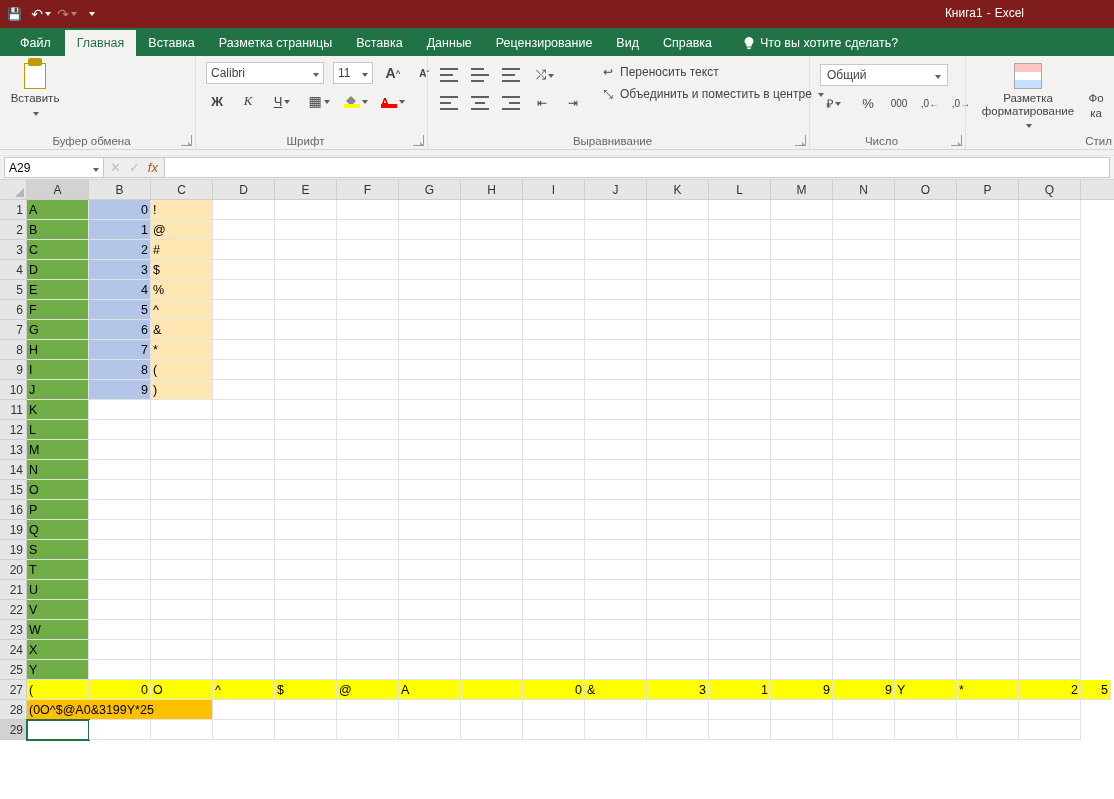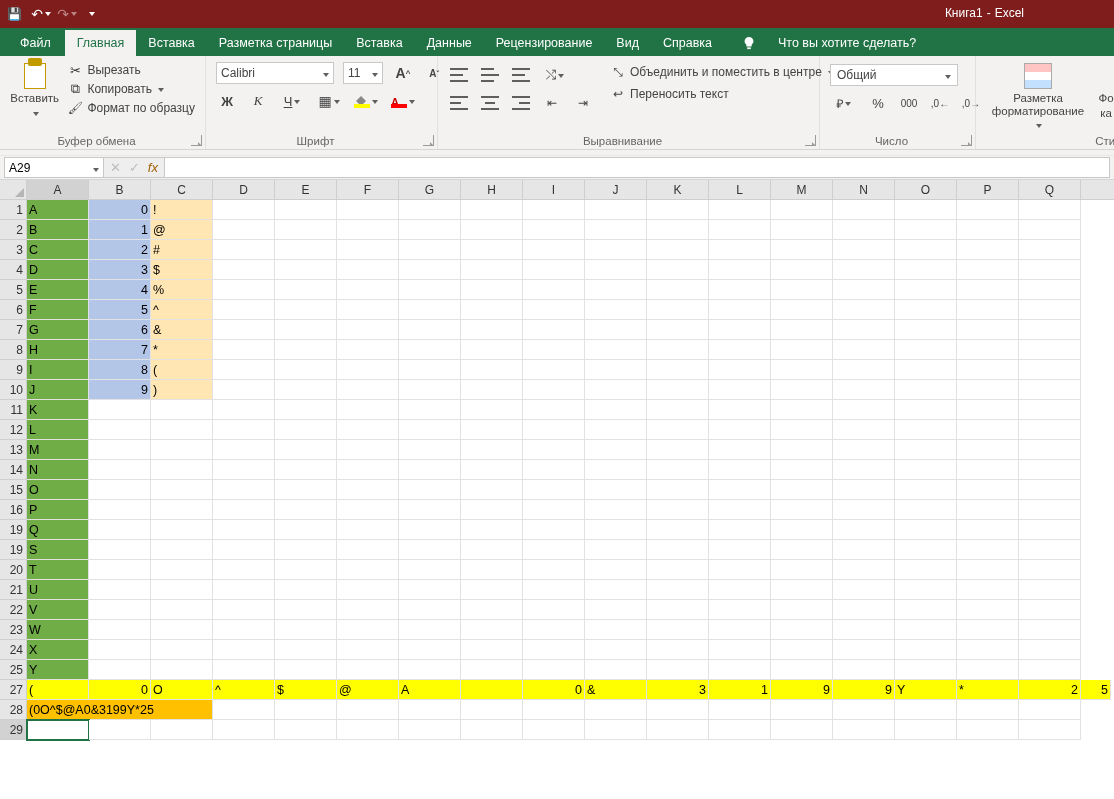--- a/index.html
+++ b/index.html
@@ -10,21 +10,21 @@
   .qat .icn { width: 18px; height: 18px; display: flex; align-items: center; justify-content: center; font-size: 13px; }
   .qat .disabled { opacity: .45; }
   .qat .caret-dn::after { content:""; display:inline-block; border-top:4px solid #fff; border-left:3px solid transparent; border-right:3px solid transparent; margin-left:2px;}
   .title-center { position:absolute; left:50%; transform:translateX(-50%); top:6px; font-size:12px; color:#fff; display:flex; align-items:center; gap:4px; right:auto; width:auto;}
   .title-center { left: auto; right: 90px; transform:none;}
   
   .tabstrip { background:#217346; height:28px; display:flex; align-items:flex-end; padding-left:6px; color:#fff; font-size:12.5px; }
   .tab { padding:6px 12px 6px; cursor:default; }
   .tab.active { background:#f3f2f1; color:#217346; }
   .tab.file { padding:6px 14px; }
-  .tell-me { display:flex; align-items:center; gap:22px; margin-left:14px; padding:6px 4px;}
+  .tell-me { display:flex; align-items:center; gap:4px; margin-left:14px; padding:6px 4px;}
   .bulb { width:14px; height:14px; }
   
   .ribbon { background:#f3f2f1; border-bottom:1px solid #d5d5d5; height:94px; display:flex; font-size:12px; color:#444; }
   .group { border-right:1px solid #e1e1e1; position:relative; padding:4px 6px 18px 6px; display:flex; flex-direction:column; }
   .group .body { flex:1; display:flex; align-items:flex-start; }
   .group-label { position:absolute; bottom:2px; left:0; right:12px; text-align:center; font-size:11.5px; color:#666; }
   .group-dlaunch { position:absolute; bottom:3px; right:3px; width:11px; height:11px; border:1px solid #9a9a9a; border-top:none; border-left:none; }
   .group-dlaunch::after { content:""; position:absolute; right:-1px; bottom:-1px; border-left:4px solid #9a9a9a; border-top:4px solid transparent; }
   .bigbtn { display:flex; flex-direction:column; align-items:center; justify-content:flex-start; width:58px; gap:2px; padding-top:2px;}
   .bigbtn .lg-icn { width:28px; height:28px; display:flex; align-items:center; justify-content:center;}
@@ -140,35 +140,20 @@
 
   <div class="group" style="width:206px">
     <div class="body">
       <div class="bigbtn">
         <div class="lg-icn">
             <div class="i-paste"></div>
           </div>
         <span>Вставить</span>
         <span class="sm-caret"></span>
       </div>
-      <div class="vstk">
-        <div class="hrow">
-            <span class="mi i-cut"></span>
-            <span>Вырезать</span>
-          </div>
-        <div class="hrow">
-            <span class="mi i-copy"></span>
-            <span>Копировать</span>
-            <span class="sm-caret"></span>
-          </div>
-        <div class="hrow">
-            <span class="mi i-brush"></span>
-            <span>Формат по образцу</span>
-          </div>
-      </div>
     </div>
     <div class="group-label">Буфер обмена</div>
     <div class="group-dlaunch"></div>
   </div>
 
   <div class="group" style="width:232px">
     <div class="body">
       <div class="vstk" style="gap:6px;">
         <div class="btnrow">
           <div class="fontbox">
@@ -256,27 +241,27 @@
                 <i style="width:60%;margin-left:auto"></i>
                 <i style="width:100%"></i>
               </div>
             </div>
           <div class="sq i-indentl"></div>
           <div class="sq i-indentr"></div>
         </div>
       </div>
       <div class="vstk" style="gap:6px; padding-top:4px; margin-left:8px">
         <div class="hrow">
+            <span class="mi i-wrap"></span>
+            <span>Переносить текст</span>
+          </div>
+        <div class="hrow">
             <span class="mi i-merge"></span>
             <span>Объединить и поместить в центре</span>
             <span class="sm-caret"></span>
-          </div>
-        <div class="hrow">
-            <span class="mi i-wrap"></span>
-            <span>Переносить текст</span>
           </div>
       </div>
     </div>
     <div class="group-label">Выравнивание</div>
     <div class="group-dlaunch"></div>
   </div>
 
   <div class="group" style="width:156px">
     <div class="body">
         <div class="vstk" style="gap:6px; padding-top:4px;">

